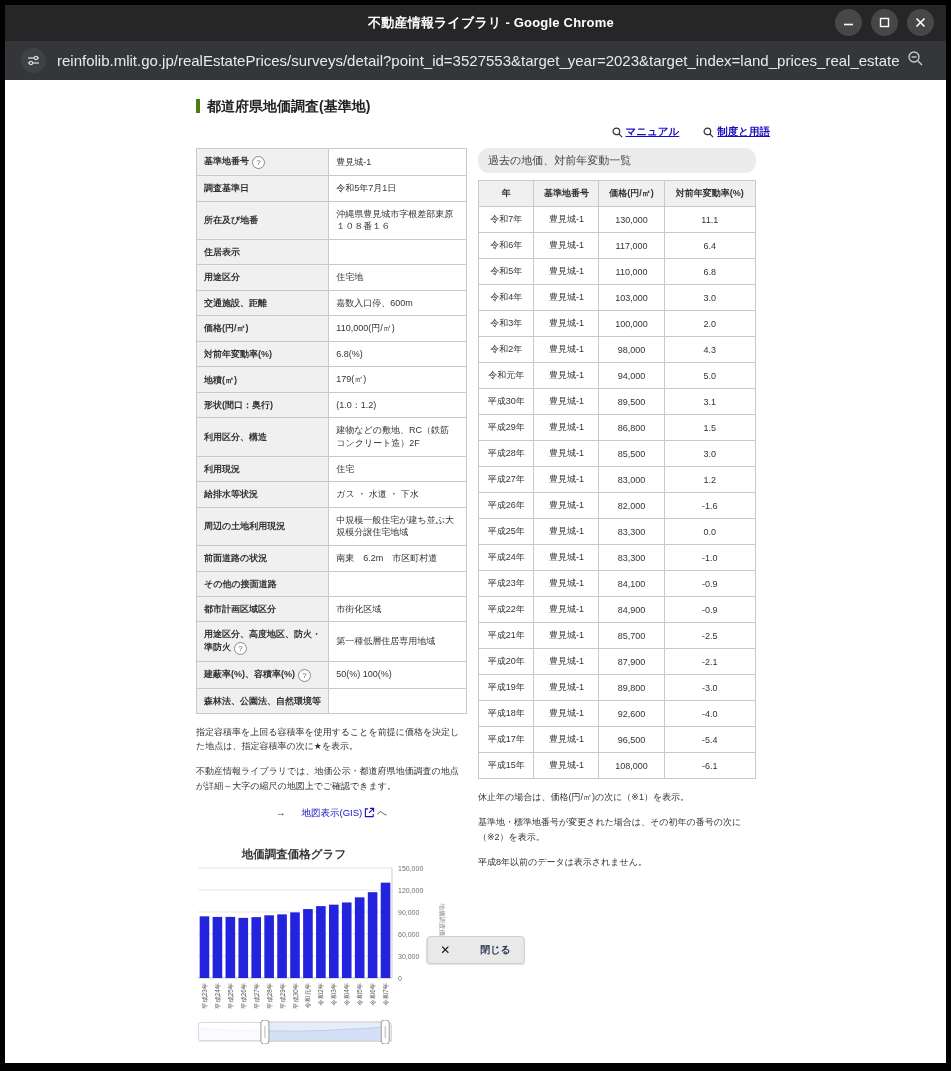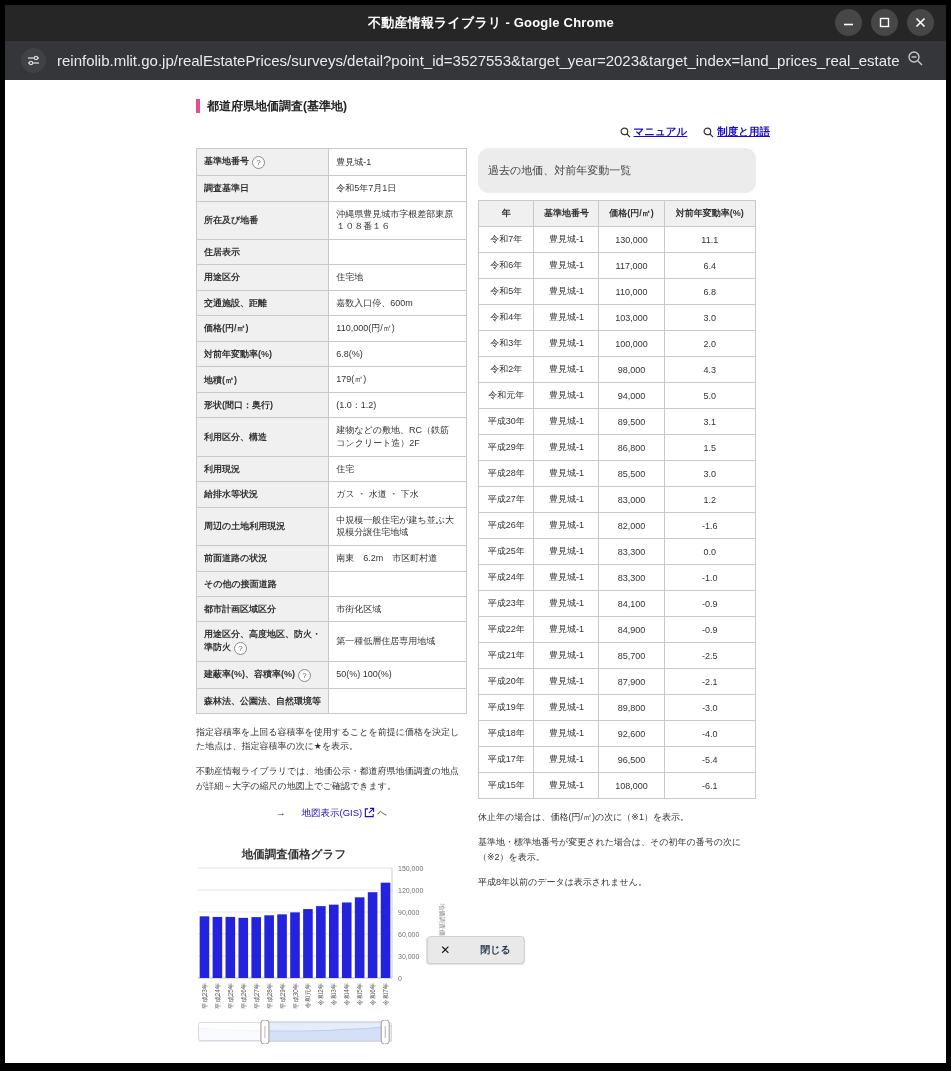--- a/index.html
+++ b/index.html
@@ -27,24 +27,24 @@
   .url-text{color:#e8eaed;font-size:15px;margin-left:11px;flex:1;
     white-space:nowrap;overflow:hidden;}
   .zoom-icon{flex:0 0 auto;margin-right:6px;cursor:pointer;}
   
   .content{
     position:absolute;left:5px;top:80px;right:5px;bottom:8px;
     background:#fff;color:#333;overflow:hidden;
   }
   .page-title{
     position:absolute;left:191px;top:19px;
-    font-size:12px;font-weight:bold;color:#222;
-    border-left:4px solid #ec4899;padding-left:7px;line-height:14px;
-  }
-  .top-links{position:absolute;top:45px;right:176px;display:flex;gap:16px;align-items:center;}
+    font-size:14px;font-weight:bold;color:#222;
+    border-left:4px solid #4d7c0f;padding-left:7px;line-height:14px;
+  }
+  .top-links{position:absolute;top:45px;right:176px;display:flex;gap:24px;align-items:center;}
   .top-links a{color:#1a0dc2;font-size:10.5px;font-weight:bold;text-decoration:underline;
     display:flex;align-items:center;gap:3px;cursor:pointer;}
   .top-links svg{flex:0 0 auto;}
   
   .left-col{position:absolute;left:191px;top:68px;width:271px;}
   table.detail{width:100%;border-collapse:collapse;border:1px solid #8f8f8f;font-size:9px;}
   table.detail th{
     background:#f0f0f0;text-align:left;font-weight:bold;color:#333;
     width:49%;padding:6px 7px;border:1px solid #c9c9c9;vertical-align:middle;line-height:1.35;
   }
@@ -59,21 +59,21 @@
   }
   .note{font-size:9px;line-height:1.6;color:#333;margin:11px 0 0 0;}
   .gis-line{margin:14px 0 0 0;text-align:center;font-size:9.5px;color:#333;}
   .gis-line a{color:#1a0dc2;cursor:pointer;padding-left:16px;}
   .gis-line svg{vertical-align:-2px;margin:0 2px;}
   
   .chart-block{margin-top:27px;width:250px;}
   .chart-title{width:196px;text-align:center;font-size:11.5px;font-weight:600;color:#333;margin-bottom:2px;}
   
   .right-col{position:absolute;left:473px;top:68px;width:278px;}
-  .hist-head{background:#ececec;color:#444;font-size:11px;padding:15px 10px;margin-bottom:7px;border-radius:11px;}
+  .hist-head{background:#ececec;color:#444;font-size:11px;padding:5px 10px;margin-bottom:7px;border-radius:11px;}
   table.hist{width:100%;border-collapse:collapse;border:1px solid #8f8f8f;font-size:9px;table-layout:fixed;}
   table.hist th{
     background:#f0f0f0;font-weight:bold;color:#333;text-align:center;
     padding:6px 2px;border:1px solid #c9c9c9;
   }
   table.hist td{text-align:center;padding:6px 2px;border:1px solid #c9c9c9;color:#333;}
   table.hist col.c1{width:20%;} table.hist col.c2{width:23.5%;}
   table.hist col.c3{width:23.5%;} table.hist col.c4{width:33%;}
   
   .close-btn{

